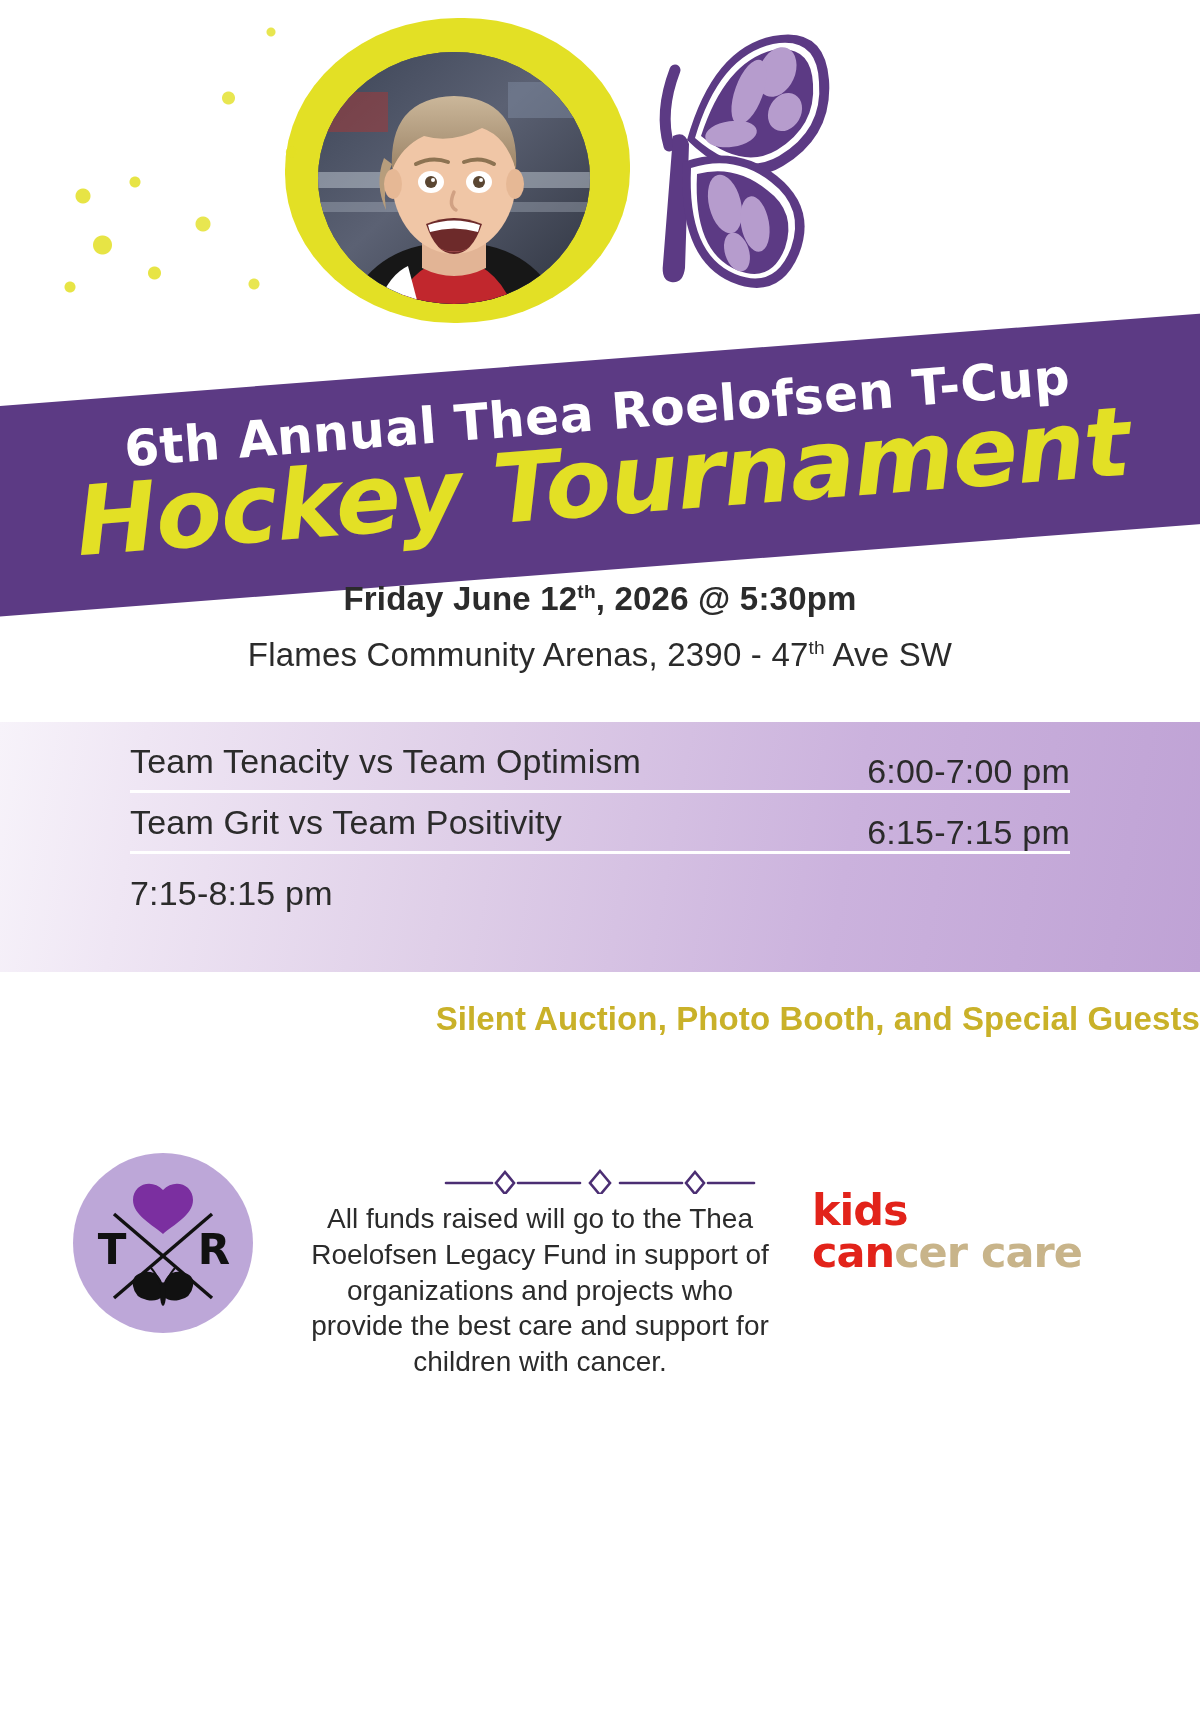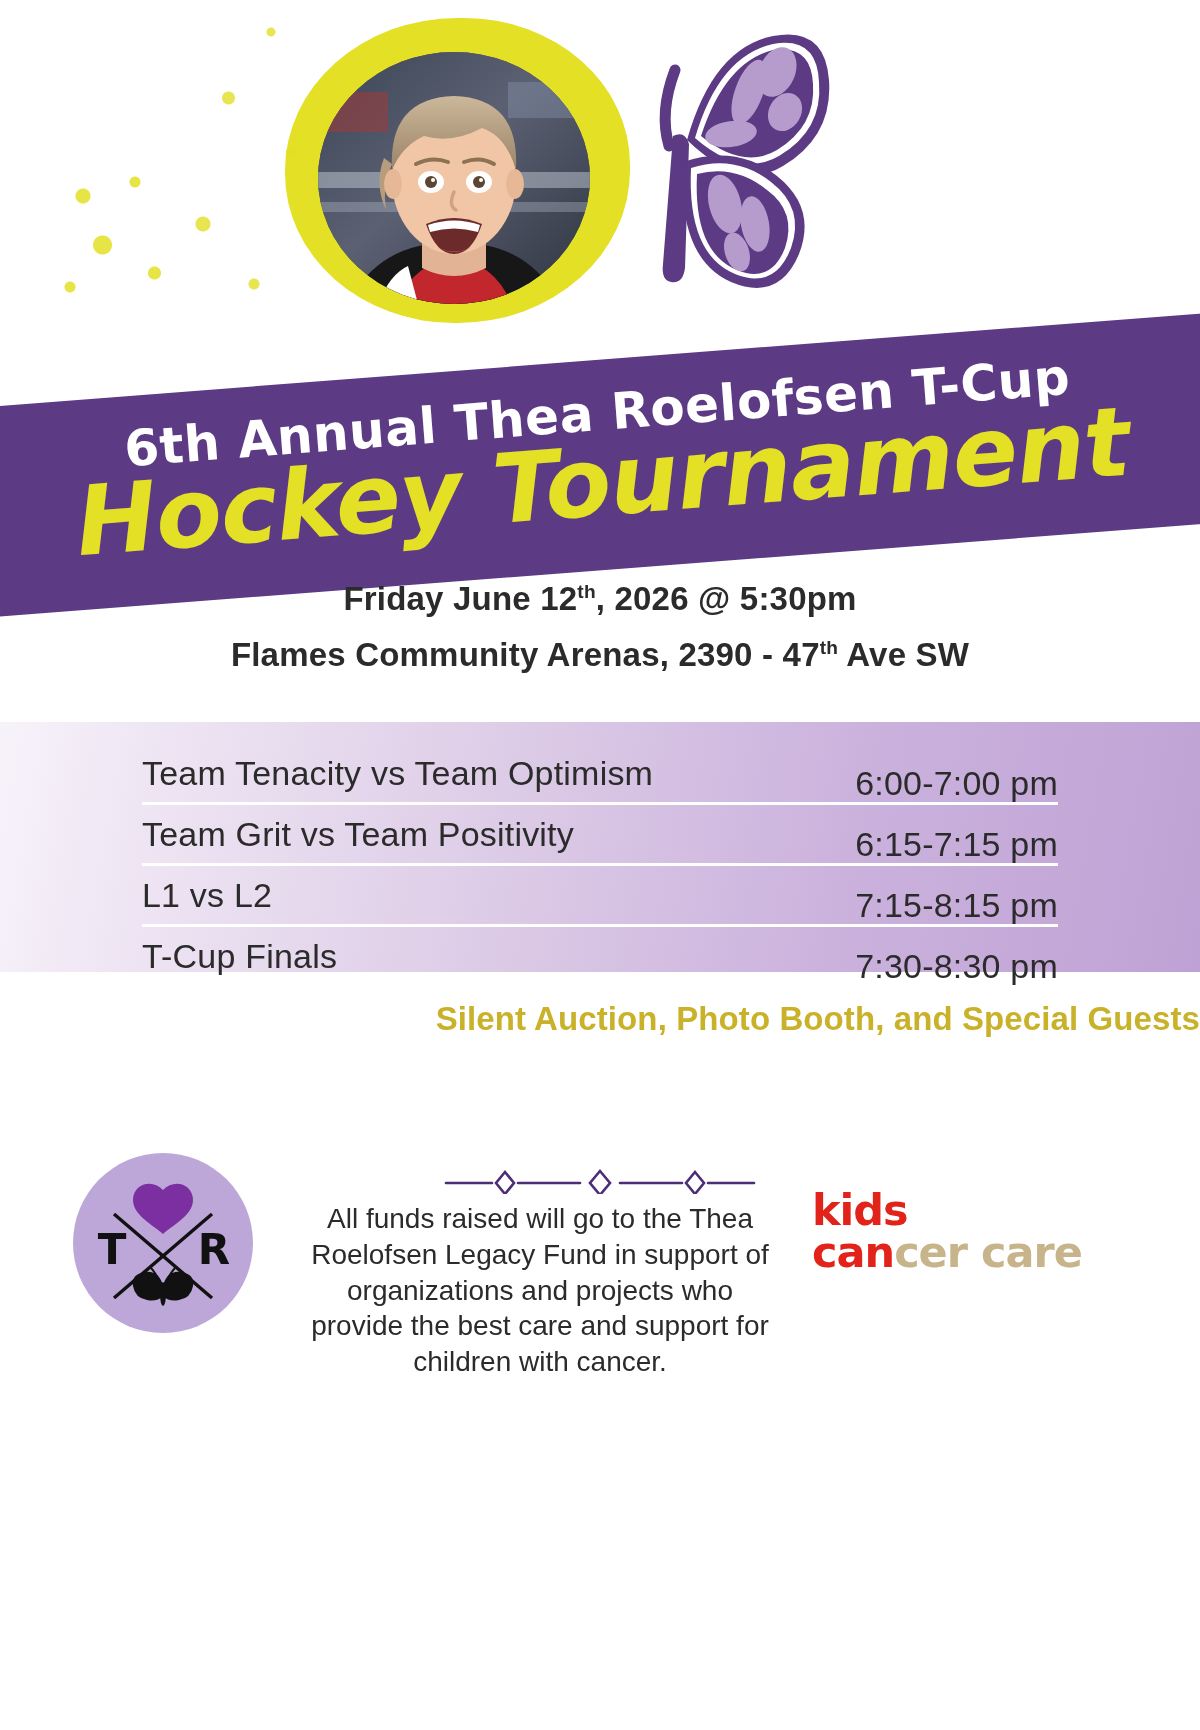--- a/index.html
+++ b/index.html
@@ -65,29 +65,29 @@
     font-family:"DejaVu Sans", sans-serif;
   }
 
   
   .dateline{
     position:absolute;left:0;top:580px;width:1200px;text-align:center;
     font-size:33px;font-weight:bold;color:#2b2b2b;letter-spacing:.2px;
   }
   .venueline{
     position:absolute;left:0;top:636px;width:1200px;text-align:center;
-    font-size:33px;font-weight:bold;color:#2b2b2b;letter-spacing:.2px;
+    font-size:33px;font-weight:normal;color:#2b2b2b;letter-spacing:.2px;
   }
   sup{font-size:.58em;vertical-align:super;}
 
   
   .schedule{
     position:absolute;left:0;top:722px;width:1200px;height:250px;
     background:linear-gradient(100deg,#f7f3fa 0%,#efe6f4 12%,#dfcfe8 38%,#cbb2dd 70%,#bfa2d5 100%);
-    padding:12px;box-sizing:border-box;
+    padding:0;box-sizing:border-box;
   }
   .srow{
     position:relative;height:58px;margin:0 130px;display:flex;align-items:center;
     border-bottom:3px solid #ffffff;
   }
   .srow:first-child{margin-top:10px;}
   .srow:last-child{border-bottom:none;}
   .sname{flex:1;font-size:34px;color:#2b2b2b;font-weight:500;letter-spacing:.2px;}
   .stime{font-size:34px;color:#2b2b2b;font-weight:500;letter-spacing:.2px;margin-top:20px;}
 
@@ -219,26 +219,21 @@
   <div class="schedule">
     <div class="srow">
       <div class="sname">Team Tenacity vs Team Optimism</div>
       <div class="stime">6:00-7:00 pm</div>
     </div>
     <div class="srow">
       <div class="sname">Team Grit vs Team Positivity</div>
       <div class="stime">6:15-7:15 pm</div>
     </div>
     <div class="srow">
-      <div class="sname">L1 vs L2</div>
       <div class="stime">7:15-8:15 pm</div>
-    </div>
-    <div class="srow">
-      <div class="sname">T-Cup Finals</div>
-      <div class="stime">7:30-8:30 pm</div>
     </div>
   </div>
 
   <div class="auction">Silent Auction, Photo Booth, and Special Guests</div>
 
   <div class="divider">
     <svg width="320" height="26" viewBox="0 0 320 26">
       <g stroke="#4b2e73" stroke-width="2.6" fill="none" stroke-linecap="round">
         <line x1="6" y1="15" x2="52" y2="15"></line>
         <line x1="78" y1="15" x2="140" y2="15"></line>

